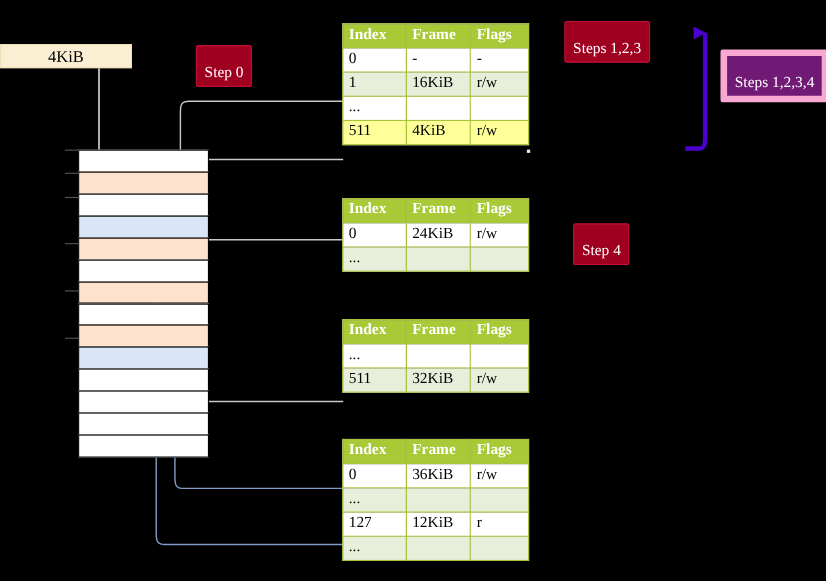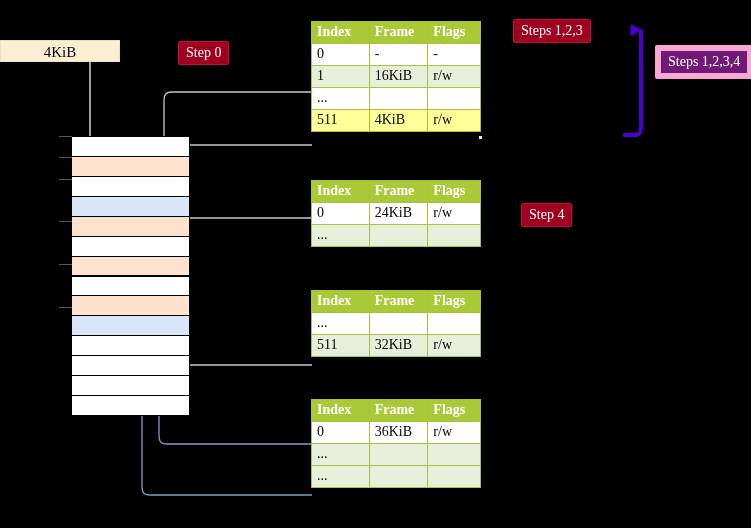--- a/index.html
+++ b/index.html
@@ -8,21 +8,21 @@
     font-family:"Liberation Serif", serif;
     color:#000;
   }
   .stage{position:absolute;left:0;top:0;width:751px;height:528px;}
 
   
   .badge{
     position:absolute;
     font-family:"Liberation Serif", serif;
     font-size:14px;line-height:17px;
-    padding:2px 7px 3px 7px;
+    padding:16px 7px 3px 7px;
     color:#ffffff;
     white-space:nowrap;
     border-radius:2px;
     box-sizing:border-box;
   }
   .badge.red{background:#a00020;border:1px solid #c4103a;}
   .badge.blue{background:#701a75;border:6px solid #f9a8d4;margin-top:26px;}
 
   
   .kib-box{
@@ -243,20 +243,25 @@
         <tr class="plain">
           <td class="c-index">0</td>
           <td class="c-frame">36KiB</td>
           <td class="c-flags">r/w</td>
         </tr>
         <tr class="alt">
           <td class="c-index">...</td>
           <td class="c-frame"></td>
           <td class="c-flags"></td>
         </tr>
+        <tr class="plain">
+          <td class="c-index">127</td>
+          <td class="c-frame">12KiB</td>
+          <td class="c-flags">r</td>
+        </tr>
         <tr class="alt">
           <td class="c-index">...</td>
           <td class="c-frame"></td>
           <td class="c-flags"></td>
         </tr>
       </tbody>
     </table>
 
 </div>
 

